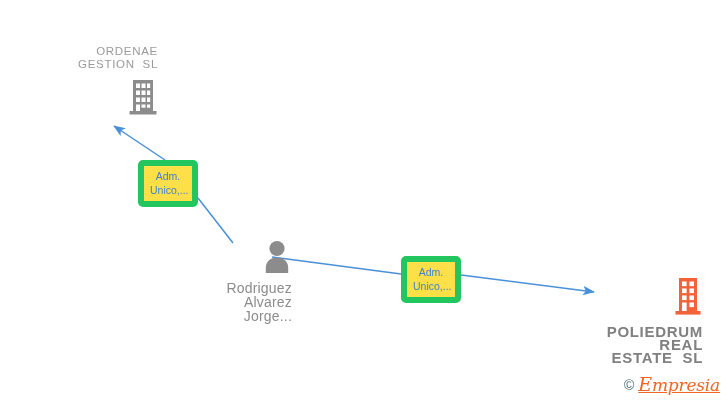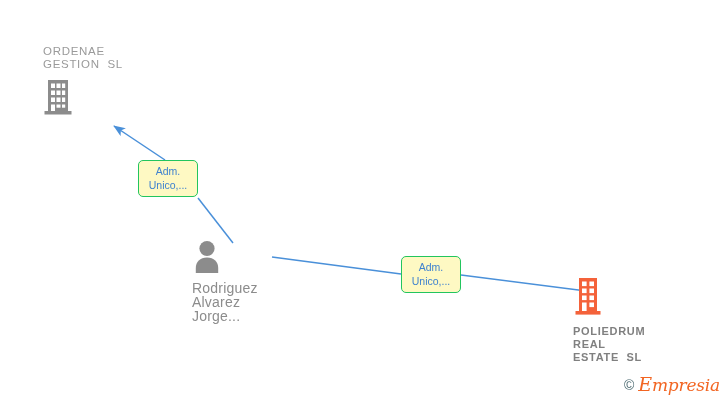--- a/index.html
+++ b/index.html
@@ -22,41 +22,41 @@
     position: absolute;
     left: 0;
     top: 0;
     width: 728px;
     height: 400px;
   }
 
   
   .node {
     position: absolute;
-    text-align: left;
+    text-align: right;
     user-select: none;
   }
   .node-icon {
     display: block;
     margin: 0 auto;
   }
 
   .node-label {
     display: block;
     color: #8c8c8c;
     line-height: 13px;
     white-space: pre;
   }
   .node-label.company-grey {
     font-size: 11.5px;
     letter-spacing: 0.7px;
     color: #9a9a9a;
   }
   .node-label.company-orange-text {
-    font-size: 11px;
+    font-size: 15px;
     font-weight: bold;
     letter-spacing: 0.7px;
     color: #808080;
   }
   .node-label.person {
     font-size: 14px;
     letter-spacing: 0.2px;
     color: #8c8c8c;
     line-height: 14px;
   }
@@ -80,23 +80,23 @@
     left: 573px;
     top: 277px;
     width: 130px;
   }
   #node-poliedrum .node-label { margin-top: 6px; }
 
   
   .edge-label {
     position: absolute;
     box-sizing: border-box;
-    border: 1px solid #22c55e;
+    border: 6px solid #22c55e;
     border-radius: 5px;
-    background: #fef9c3;
+    background: #fde047;
     color: #3f82cf;
     font-size: 10.5px;
     line-height: 14px;
     text-align: center;
     padding: 3px 6px 4px 6px;
     white-space: pre;
   }
   #edge-label-1 {
     left: 138px;
     top: 160px;
@@ -123,20 +123,21 @@
     color: #4d6b72;
     line-height: 1;
   }
   #watermark .brand {
     font-family: "DejaVu Serif", "Liberation Serif", serif;
     font-style: italic;
     font-size: 17px;
     color: #f26522;
     line-height: 1;
     letter-spacing: -0.2px;
+    text-decoration: underline;
   }
   #watermark .brand .cap {
     font-size: 19px;
   }
 </style>
 </head>
 <body>
 
 <div id="graph">
 

